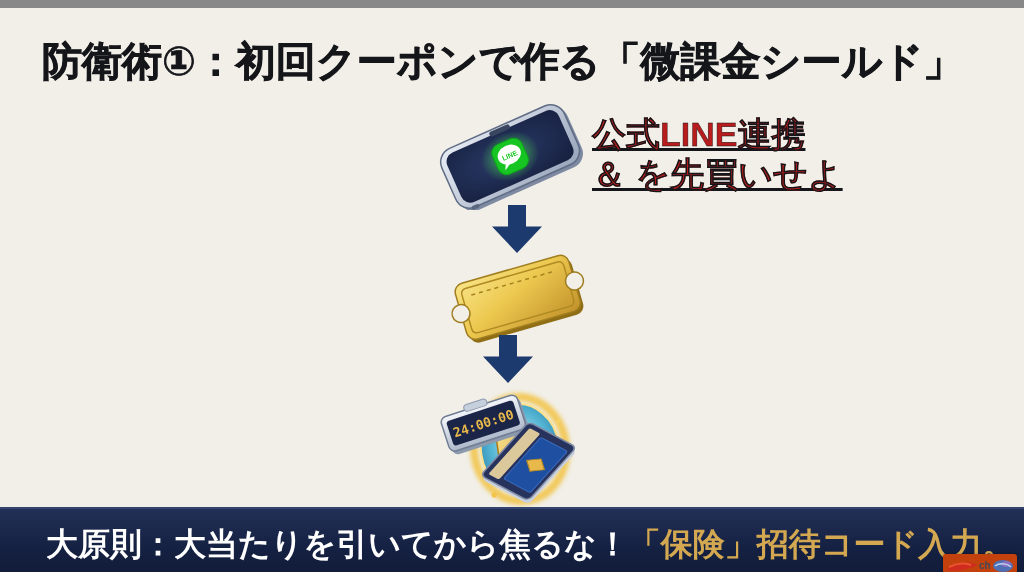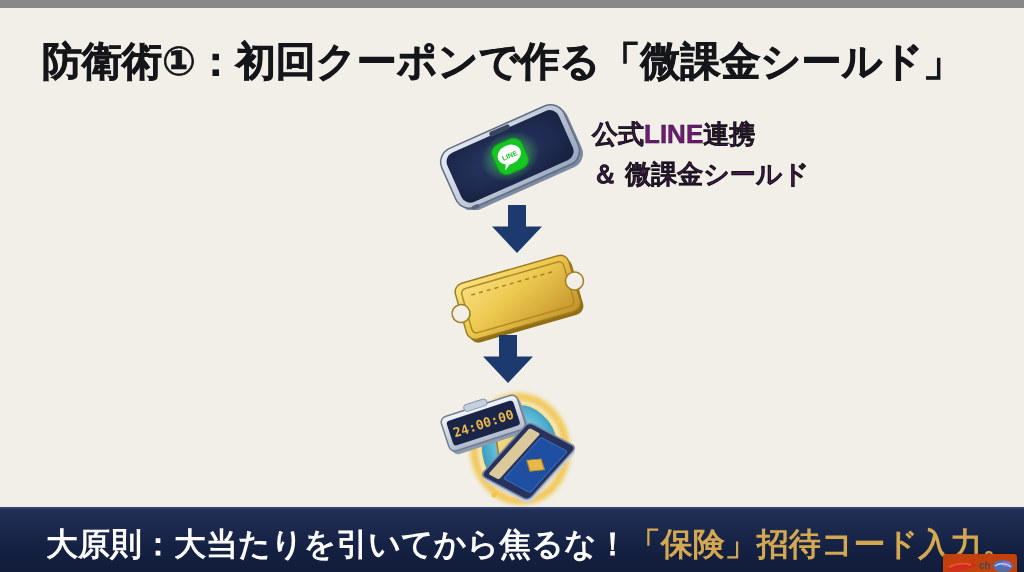--- a/index.html
+++ b/index.html
@@ -21,25 +21,26 @@
     font-weight:900;
     color:#15161a;
     letter-spacing:0px;
     margin:0;
     white-space:nowrap;
     -webkit-text-stroke:0.8px #15161a;
   }
   .step-icon{position:absolute;}
   .step-text{
     position:absolute;
-    font-size:26px;
+    font-size:34px;
     font-weight:800;
-    color:#701a75;
+    color:#b91c1c;
     line-height:40px;
     white-space:nowrap;
+    text-decoration:underline;
     -webkit-text-stroke:0.4px #15161a;
   }
   .down-arrow{
     position:absolute;
     width:50px;height:48px;
     background:#1d3a6e;
     clip-path:polygon(32% 0,68% 0,68% 45%,100% 45%,50% 100%,0 45%,32% 45%);
     filter:drop-shadow(0 0 5px rgba(150,180,235,.95));
   }
   .footer-bar{
@@ -105,21 +106,21 @@
         <rect x="64" y="42" width="32" height="32" rx="9" fill="#16c522" stroke="#0da51a" stroke-width="1"></rect>
         <ellipse cx="80" cy="56" rx="12" ry="9.5" fill="#ffffff"></ellipse>
         <path d="M73 63 L70 69 L78 64 Z" fill="#ffffff"></path>
         <text x="80" y="59.5" text-anchor="middle" font-size="7" font-weight="bold" fill="#16c522" font-family="Liberation Sans, DejaVu Sans, sans-serif">LINE</text>
         <rect x="24" y="88" width="8" height="4" rx="2" fill="#59667e"></rect>
       </g>
     </svg>
   </div>
   <div class="step-text" style="left:592px;top:106px;">
     <div>公式LINE連携</div>
-    <div>＆ 微課金シールド</div>
+    <div>＆ を先買いせよ</div>
   </div>
 
   <div class="down-arrow" style="left:492px;top:197px;"></div>
 
   <div class="step-icon" style="left:444px;top:244px;width:150px;height:92px;">
     <svg width="150" height="92" viewBox="0 0 150 92">
       <defs>
         <linearGradient id="tick" x1="0" y1="0" x2="1" y2="1">
           <stop offset="0" stop-color="#f9e487"></stop>
           <stop offset="0.45" stop-color="#ecc84f"></stop>

